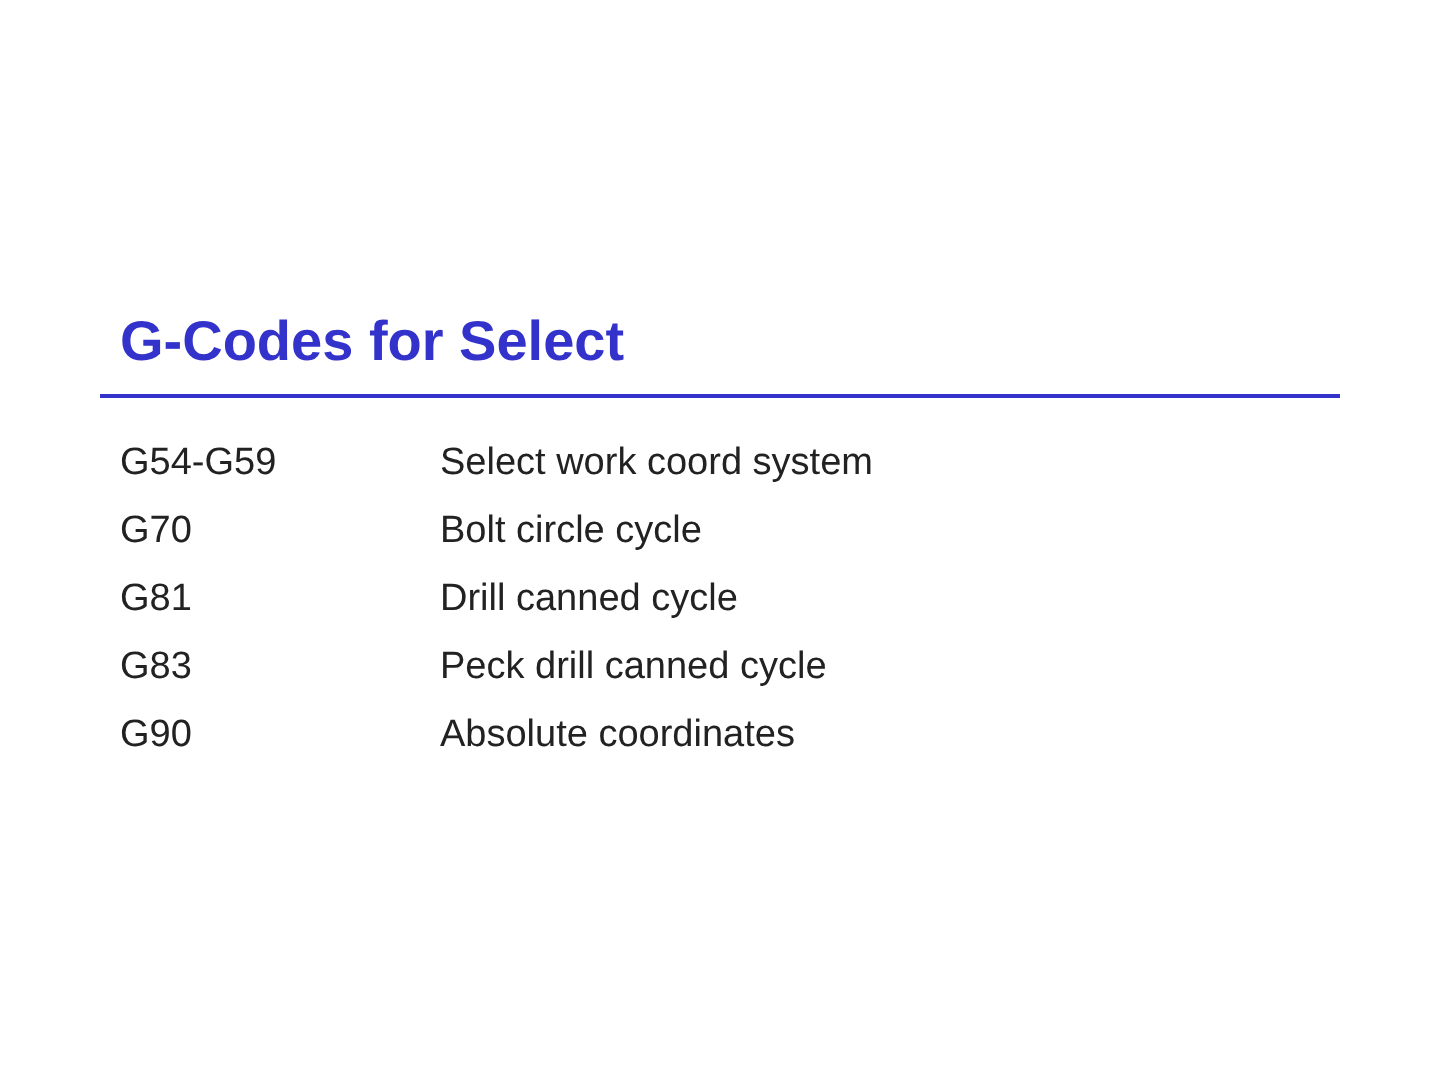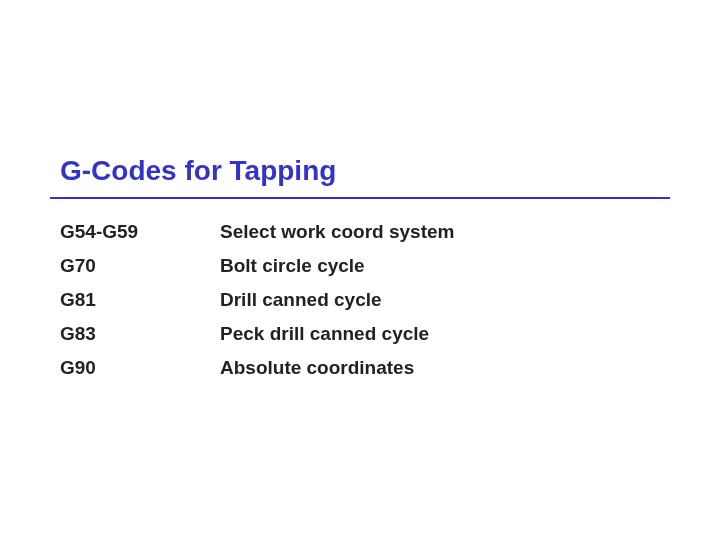--- a/index.html
+++ b/index.html
@@ -44,33 +44,33 @@
 
     .table tr td {
       padding: 6px 10px;
       font-size: 19px;
       color: #222222;
       vertical-align: top;
     }
 
     .table tr td:first-child {
       width: 160px;
-      font-weight: bold;
+      font-weight: normal;
       white-space: nowrap;
     }
 
     .table tr td:last-child {
-      font-weight: bold;
+      font-weight: normal;
     }
   </style>
 </head>
 <body>
 
 <div class="container">
-  <h1 class="title">G-Codes for Tapping</h1>
+  <h1 class="title">G-Codes for Select</h1>
   <hr class="divider">
   <table class="table">
     <tbody id="table-body">
     <tr>
           <td>G54-G59</td>
           <td>Select work coord system</td>
         </tr>
         <tr>
           <td>G70</td>
           <td>Bolt circle cycle</td>

